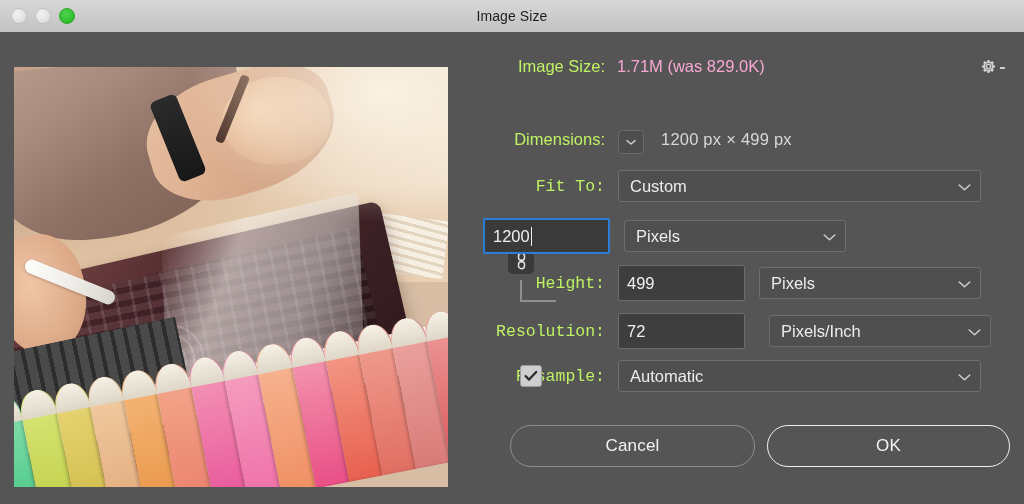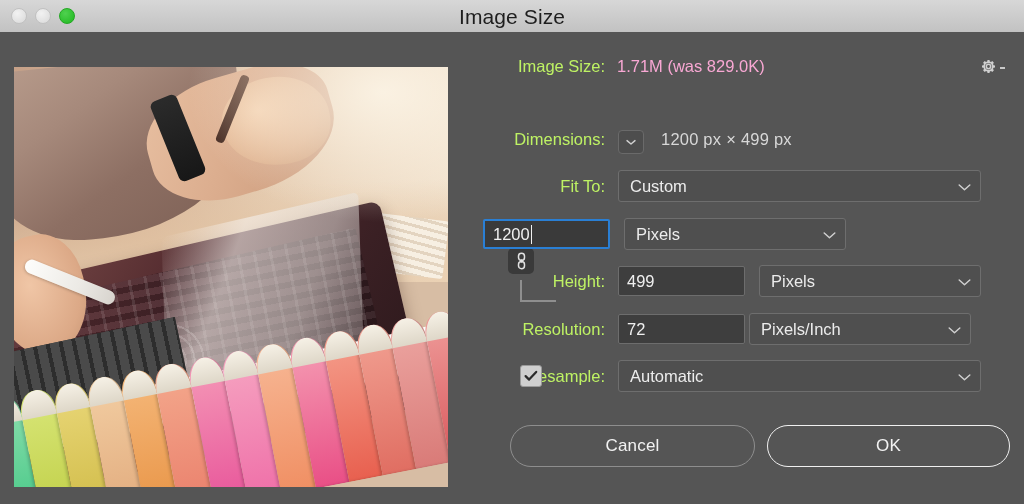--- a/index.html
+++ b/index.html
@@ -48,21 +48,21 @@
     height: 14px;
     border-radius: 50%;
     display: block;
   }
   .light.close   { background: radial-gradient(circle at 38% 32%, #f2f2f2, #d8d8d8); border: 1px solid #c1c1c1; }
   .light.min     { background: radial-gradient(circle at 38% 32%, #f2f2f2, #d8d8d8); border: 1px solid #c1c1c1; }
   .light.zoom    { background: radial-gradient(circle at 38% 32%, #4fd14f, #1fb81f); border: 1px solid #23a723; }
   .titlebar-title {
     width: 1024px;
     text-align: center;
-    font-size: 21px;
+    font-size: 14px;
     color: #1e1e1e;
     letter-spacing: .1px;
     line-height: 31px;
   }
 
   
   .dialog-body {
     position: absolute;
     left: 0; top: 32px;
     width: 1024px;
@@ -345,21 +345,21 @@
     border: 1px solid #6a6a6a;
     display: flex;
     align-items: center;
     justify-content: center;
   }
   .dim-values { margin-left: 17px; white-space: nowrap; letter-spacing: .2px; }
   .dim-x { padding: 0 5px; }
 
   
   .ctrl-row { left: 0; width: 554px; }
-  .ctrl-row .label { width: 135px; }
+  .ctrl-row .label { width: 135px; font-family: Liberation Mono, monospace; }
 
   .select {
     position: relative;
     box-sizing: border-box;
     height: 32px;
     background: #4f4f4f;
     border: 1px solid #6e6e6e;
     border-radius: 3px;
     color: #ececec;
     font-size: 16.5px;
@@ -370,21 +370,21 @@
   }
   .select .chev {
     position: absolute;
     right: 9px;
     top: 50%;
     transform: translateY(-50%);
   }
 
   .input {
     box-sizing: border-box;
-    height: 30px;
+    height: 36px;
     background: #3e3e3e;
     border: 1px solid #6d6d6d;
     border-radius: 2px;
     color: #efefef;
     font-size: 16.5px;
     display: flex;
     align-items: center;
     padding: 0 8px;
     white-space: nowrap;
   }
@@ -410,21 +410,21 @@
   .row-width .select { width: 222px; margin-left: 14px; }
 
   
   .row-height { top: 233px; }
   .row-height .input { width: 127px; margin-left: 13px; }
   .row-height .select { width: 222px; margin-left: 14px; }
 
   
   .row-resolution { top: 281px; }
   .row-resolution .input { width: 127px; margin-left: 13px; }
-  .row-resolution .select { width: 222px; margin-left: 4px; }
+  .row-resolution .select { width: 222px; margin-left: 24px; }
 
   
   .row-resample { top: 328px; }
   .row-resample .checkbox {
     position: absolute;
     left: 50px;
     width: 20px;
     height: 20px;
     background: #cfcfcf;
     border: 1px solid #9a9a9a;

